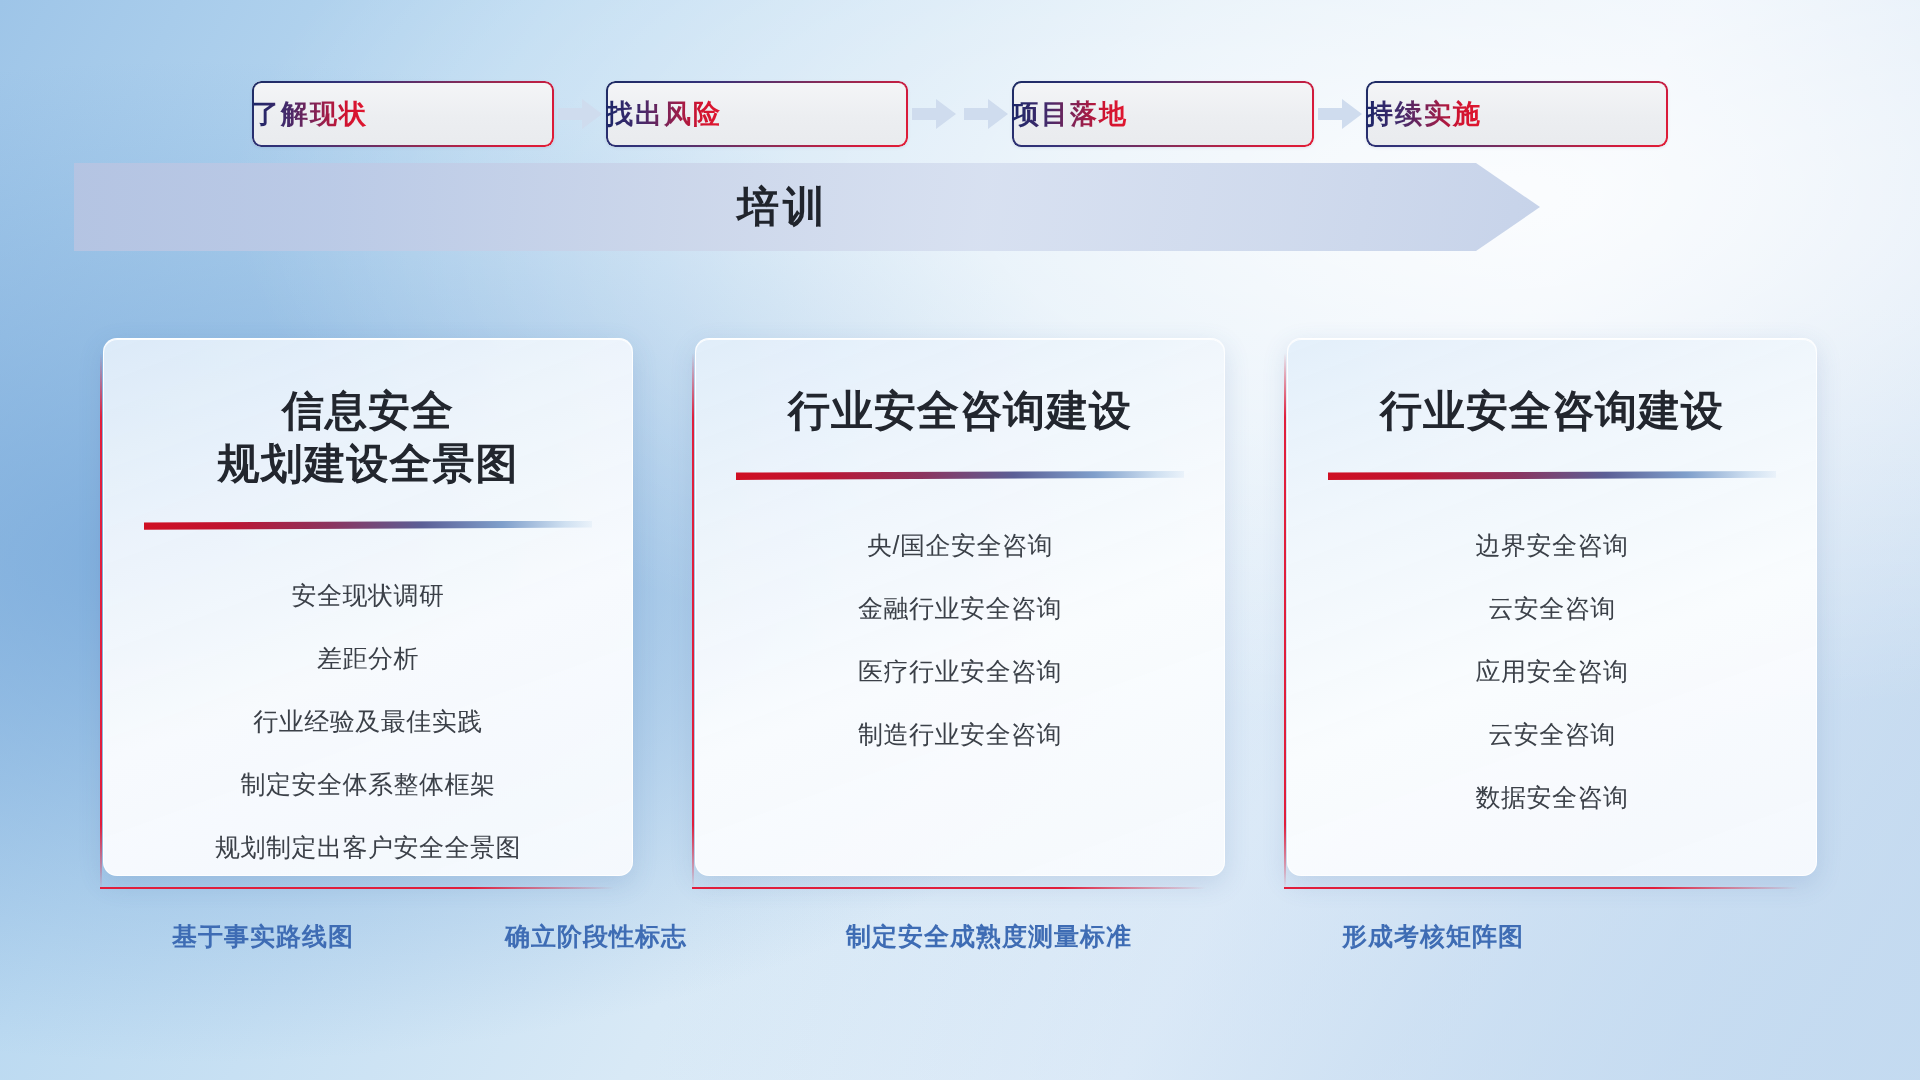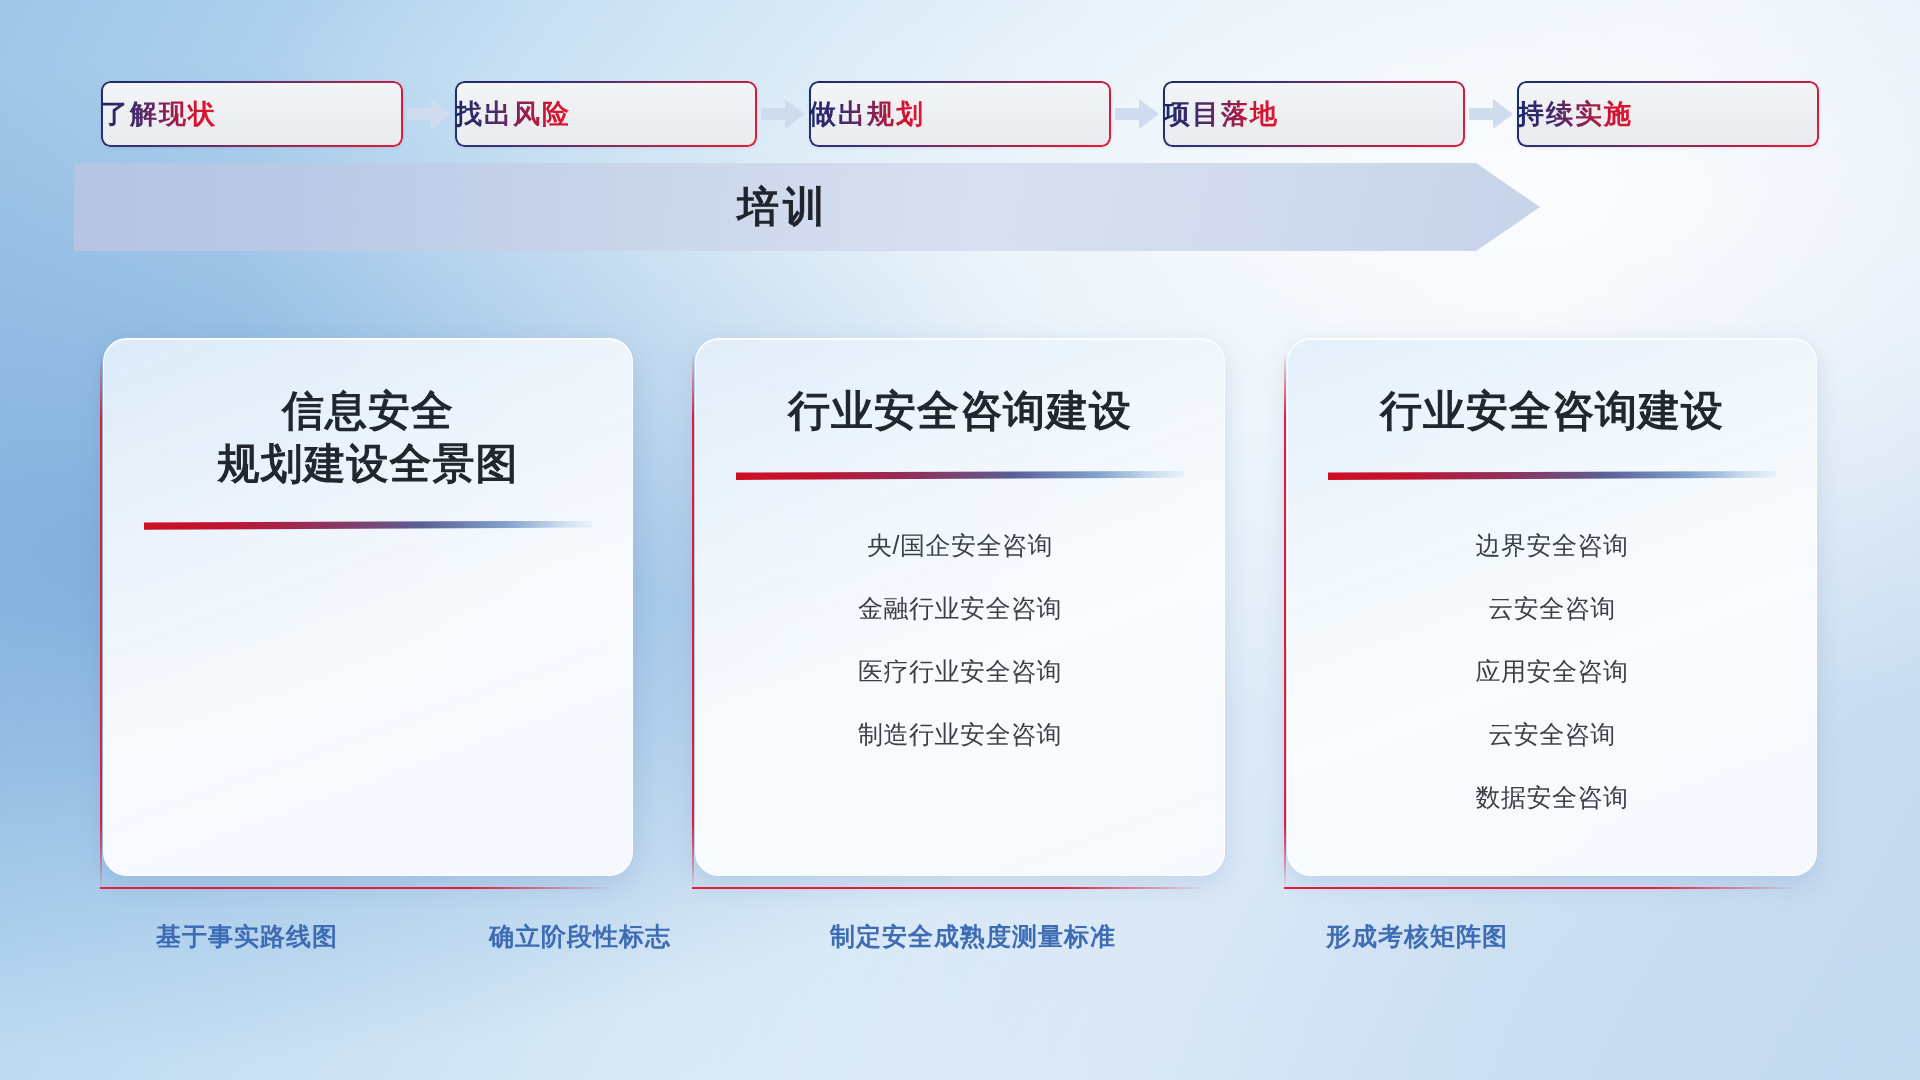--- a/index.html
+++ b/index.html
@@ -62,21 +62,21 @@
     padding-right:48px;
     font-size:42px;font-weight:700;color:#20242c;letter-spacing:4px;
   }
   
   .cards{
     position:absolute;left:0;right:0;top:338px;height:550px;
     display:flex;justify-content:center;gap:62px;
   }
   .card{
     width:530px;height:538px;box-sizing:border-box;
-    border-radius:24px;
+    border-radius:14px;
     position:relative;
     padding:46px 40px 0 40px;
     background:linear-gradient(160deg,rgba(226,238,250,.92) 0%,rgba(240,246,252,.95) 28%,rgba(250,252,254,.97) 58%,rgba(246,249,253,.96) 100%);
     border:1.5px solid rgba(255,255,255,.9);
     box-shadow:0 8px 26px rgba(60,100,160,.16), inset 0 1px 0 rgba(255,255,255,.9);
   }
   .card::after{
     content:"";position:absolute;left:-4px;top:14px;bottom:-14px;width:2px;border-radius:2px;
     background:linear-gradient(180deg,rgba(226,30,60,0) 0%,#e01e3c 12%,#e01e3c 88%,rgba(226,30,60,0) 100%);
   }
@@ -94,21 +94,21 @@
     background:linear-gradient(90deg,#cf0f23 0%,#c01330 18%,#8b3560 42%,#5b5f96 62%,#7f9fcb 80%,#cfe0f1 94%,#eaf2fa 100%);
   }
   .card-list{
     margin-top:42px;display:flex;flex-direction:column;align-items:center;gap:16px;
   }
   .card-list .li{
     font-size:25px;color:#3b4048;line-height:1;padding:11px 0;letter-spacing:.5px;white-space:nowrap;
   }
   
   .bottom-labels{
-    position:absolute;left:0;right:0;top:920px;height:40px;
+    position:absolute;left:16px;right:0;top:920px;height:40px;
   }
   .blabel{
     position:absolute;top:0;font-size:25px;font-weight:700;color:#3e6cb4;
     letter-spacing:1px;white-space:nowrap;transform:translateX(-50%);
   }
 </style>
 </head>
 <body>
 
 <div id="stage">
@@ -128,23 +128,20 @@
     <div class="step">
       <span class="step-label">找出风险</span>
     </div>
 
     <div class="arrow-sep">
       <svg width="44" height="30" viewBox="0 0 44 30" aria-hidden="true">
         <path d="M0 9 H24 V0 L44 15 L24 30 V21 H0 Z" fill="#cfdcee"></path>
       </svg>
     </div>
 
-    <div class="step">
-      <span class="step-label">做出规划</span>
-    </div>
 
     <div class="arrow-sep">
       <svg width="44" height="30" viewBox="0 0 44 30" aria-hidden="true">
         <path d="M0 9 H24 V0 L44 15 L24 30 V21 H0 Z" fill="#cfdcee"></path>
       </svg>
     </div>
 
     <div class="step">
       <span class="step-label">项目落地</span>
     </div>
@@ -165,20 +162,27 @@
     <div class="bg"></div>
     <div class="title">培训</div>
   </div>
 
   <div class="cards">
 
     <div class="card">
       <div class="card-title">信息安全
 规划建设全景图</div>
       <div class="divider"></div>
+      <div class="card-list">
+        <div class="li">安全现状调研</div>
+        <div class="li">差距分析</div>
+        <div class="li">行业经验及最佳实践</div>
+        <div class="li">制定安全体系整体框架</div>
+        <div class="li">规划制定出客户安全全景图</div>
+      </div>
     </div>
 
     <div class="card">
       <div class="card-title">行业安全咨询建设</div>
       <div class="divider"></div>
       <div class="card-list">
         <div class="li">央/国企安全咨询</div>
         <div class="li">金融行业安全咨询</div>
         <div class="li">医疗行业安全咨询</div>
         <div class="li">制造行业安全咨询</div>

